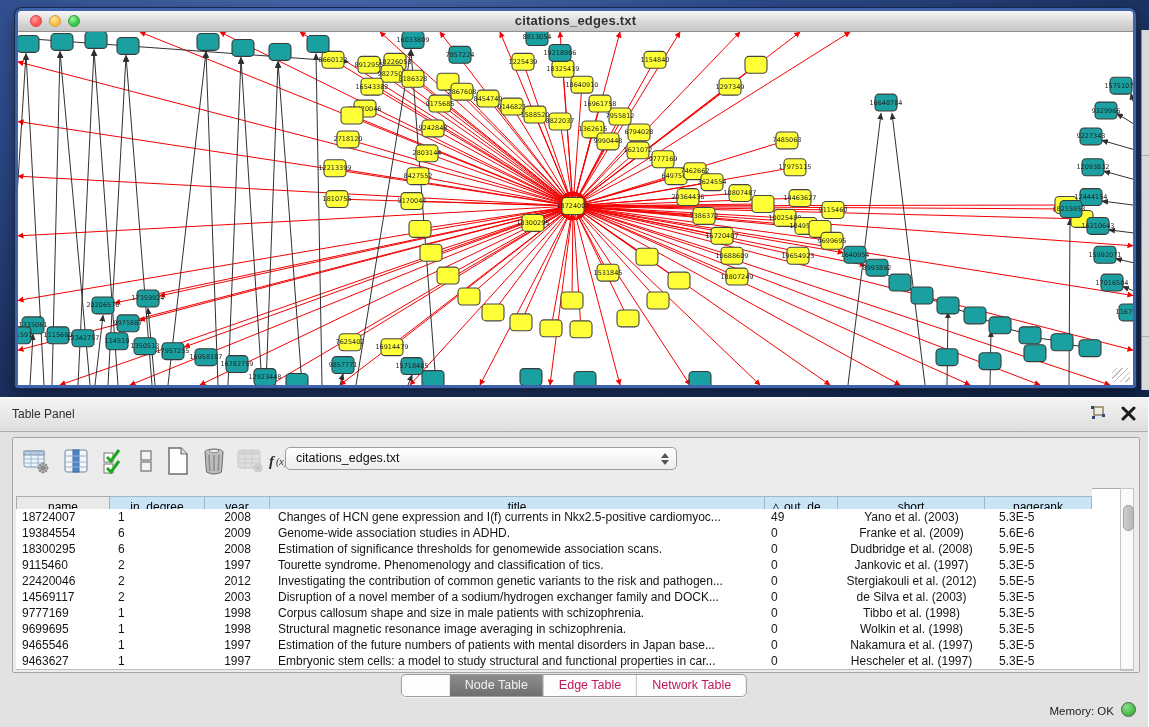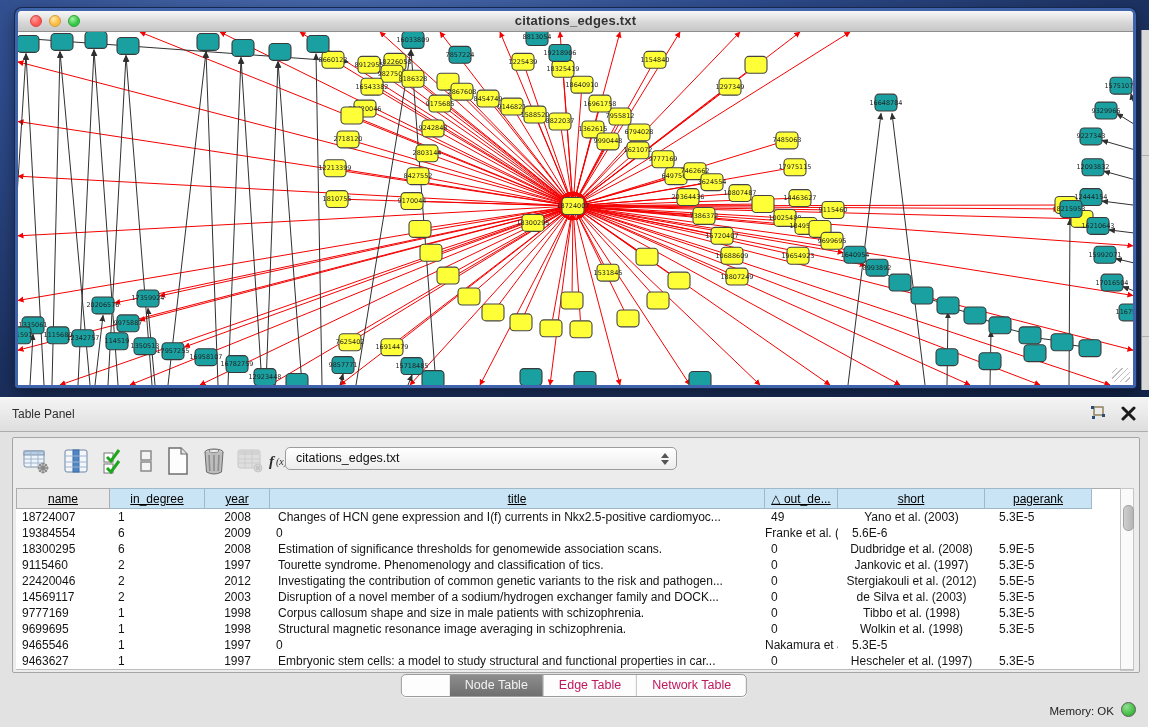--- a/index.html
+++ b/index.html
@@ -38,21 +38,21 @@
   .combo{position:absolute;left:272px;top:9px;width:392px;height:23px;box-sizing:border-box;
     border:1px solid #9c9c9c;border-radius:5px;background:linear-gradient(#ffffff,#ededed);
     box-shadow:inset 0 1px 0 #fff;font-size:12.5px;color:#111;}
   .combo-text{position:absolute;left:10px;top:0;line-height:21px;}
   .stepper{position:absolute;right:5px;top:3px;width:13px;height:15px;display:flex;flex-direction:column;
     align-items:center;justify-content:center;gap:2px;}
   .tri-up{width:0;height:0;border-left:4px solid transparent;border-right:4px solid transparent;border-bottom:5px solid #555;}
   .tri-dn{width:0;height:0;border-left:4px solid transparent;border-right:4px solid transparent;border-top:5px solid #555;}
   
   .grid{display:grid;grid-template-columns:94px 95px 65px 495px 73px 147px 107px;}
-  .thead{position:absolute;left:3px;top:50px;height:21px;text-decoration:underline;}
+  .thead{position:absolute;left:3px;top:58px;height:21px;text-decoration:underline;}
   .th{box-sizing:border-box;height:21px;line-height:20px;text-align:center;font-size:12px;color:#000;
     background:#c9e4f5;border:1px solid #9fb9c9;border-left:none;overflow:hidden;white-space:nowrap;}
   .th:first-child{border-left:1px solid #9fb9c9;background:#e9e9e9;border-color:#adadad;}
   .tbody{position:absolute;left:3px;top:71px;width:1104px;height:160px;background:#fff;}
   .trow{height:16px;}
   .td{box-sizing:border-box;height:16px;line-height:16px;font-size:12px;color:#141414;
     overflow:hidden;white-space:nowrap;padding-left:8px;}
   .td.c0{padding-left:6px;}
   .td.c2,.td.c5{text-align:center;padding-left:0;}
   .td.c4{padding-left:6px;}
@@ -599,20 +599,21 @@
           <div class="td c2">2008</div>
           <div class="td c3">Changes of HCN gene expression and I(f) currents in Nkx2.5-positive cardiomyoc...</div>
           <div class="td c4">49</div>
           <div class="td c5">Yano et al. (2003)</div>
           <div class="td c6">5.3E-5</div>
         </div>
         <div class="trow grid">
           <div class="td c0">19384554</div>
           <div class="td c1">6</div>
           <div class="td c2">2009</div>
+          <div class="td c3">Genome-wide association studies in ADHD.</div>
           <div class="td c4">0</div>
           <div class="td c5">Franke et al. (2009)</div>
           <div class="td c6">5.6E-6</div>
         </div>
         <div class="trow grid">
           <div class="td c0">18300295</div>
           <div class="td c1">6</div>
           <div class="td c2">2008</div>
           <div class="td c3">Estimation of significance thresholds for genomewide association scans.</div>
           <div class="td c4">0</div>
@@ -661,20 +662,21 @@
           <div class="td c2">1998</div>
           <div class="td c3">Structural magnetic resonance image averaging in schizophrenia.</div>
           <div class="td c4">0</div>
           <div class="td c5">Wolkin et al. (1998)</div>
           <div class="td c6">5.3E-5</div>
         </div>
         <div class="trow grid">
           <div class="td c0">9465546</div>
           <div class="td c1">1</div>
           <div class="td c2">1997</div>
+          <div class="td c3">Estimation of the future numbers of patients with mental disorders in Japan base...</div>
           <div class="td c4">0</div>
           <div class="td c5">Nakamura et al. (1997)</div>
           <div class="td c6">5.3E-5</div>
         </div>
         <div class="trow grid">
           <div class="td c0">9463627</div>
           <div class="td c1">1</div>
           <div class="td c2">1997</div>
           <div class="td c3">Embryonic stem cells: a model to study structural and functional properties in car...</div>
           <div class="td c4">0</div>

